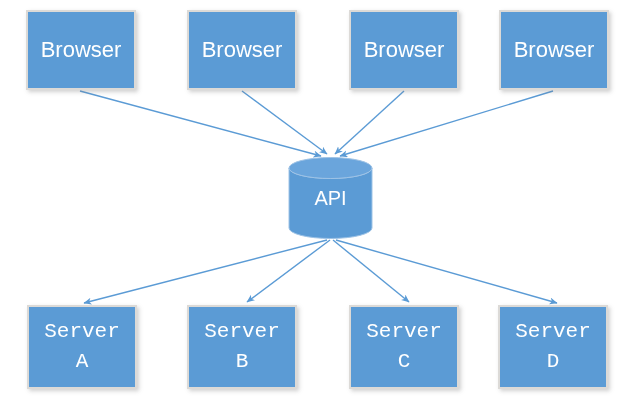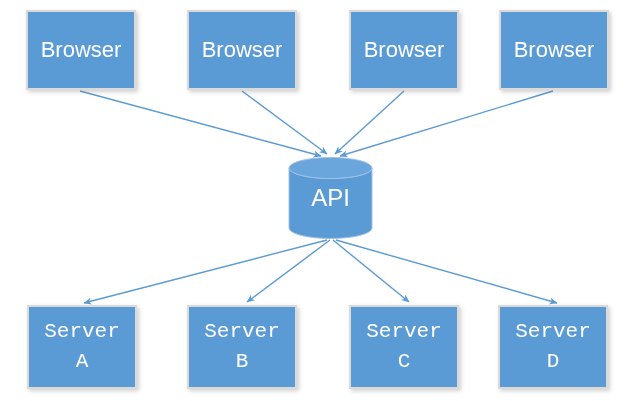--- a/index.html
+++ b/index.html
@@ -29,21 +29,21 @@
     border:2px solid var(--node-border);
     box-shadow:2px 2px 4px rgba(120,120,120,0.35);
     box-sizing:border-box;text-align:center;
   }
   .browser-node{width:110px;height:80px;top:10px;font-size:22px;}
   .server-node{width:110px;height:84px;top:305px;font-size:21px;line-height:30px;}
   .server-label{display:block;font-family:Liberation Mono, monospace;}
   .api-label{
     position:absolute;left:289px;top:182px;width:83px;height:32px;
     display:flex;align-items:center;justify-content:center;
-    color:var(--node-text);font-size:24px;
+    color:var(--node-text);font-size:20px;
   }
   .b1{left:26px;} .b2{left:187px;} .b3{left:349px;} .b4{left:499px;}
   .s1{left:27px;} .s2{left:187px;} .s3{left:349px;} .s4{left:498px;}
 </style>
 </head>
 <body>
 
 <div class="canvas">
 
   <svg class="edges" width="634" height="401" viewBox="0 0 634 401">

